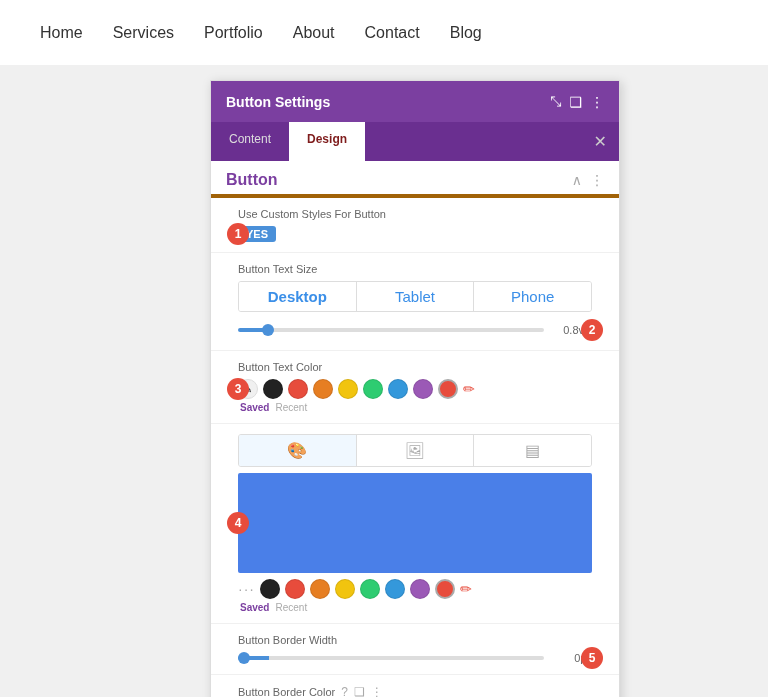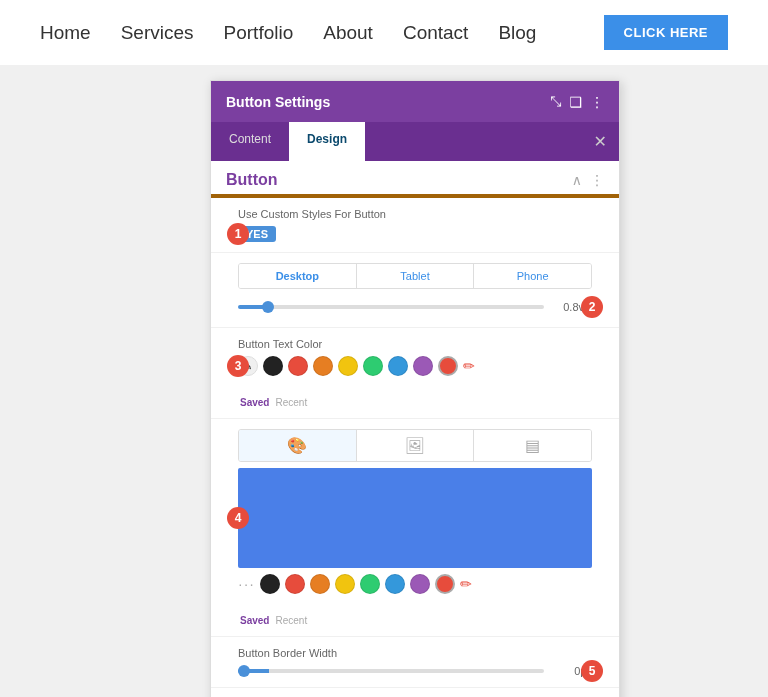--- a/index.html
+++ b/index.html
@@ -14,21 +14,21 @@
       padding: 0 40px;
       box-shadow: 0 1px 3px rgba(0,0,0,0.1);
       position: relative;
     }
     .nav-links {
       display: flex;
       gap: 30px;
       align-items: center;
     }
     .nav-link {
-      font-size: 19px;
+      font-size: 16px;
       color: #333;
       text-decoration: none;
       cursor: pointer;
     }
     .click-here-btn {
       position: absolute;
       right: 40px;
       background: #3b8fe8;
       color: #fff;
       padding: 10px 20px;
@@ -86,21 +86,21 @@
       display: flex;
     }
     .panel-tab {
       padding: 10px 18px;
       font-size: 12px;
       color: #ddd;
       cursor: pointer;
     }
     .panel-tab.active {
       background: #fff;
-      color: #0c4a6e;
+      color: #7f1d1d;
       font-weight: bold;
     }
 
     
     .panel-close {
       margin-left: auto;
       color: #ccc;
       font-size: 16px;
       padding: 10px 12px;
       cursor: pointer;
@@ -168,21 +168,21 @@
     .responsive-tabs {
       display: flex;
       border: 1px solid #ddd;
       border-radius: 3px;
       overflow: hidden;
     }
     .resp-tab {
       flex: 1;
       text-align: center;
       padding: 6px;
-      font-size: 11px;
+      font-size: 15px;
       color: #3b8fe8;
       cursor: pointer;
       background: #fff;
     }
     .resp-tab.active {
       background: #fff;
       font-weight: bold;
     }
     .resp-tab:not(:last-child) {
       border-right: 1px solid #ddd;
@@ -247,21 +247,21 @@
     .swatch-more {
       font-size: 14px;
       color: #aaa;
       cursor: pointer;
       letter-spacing: 1px;
     }
     .saved-recent {
       font-size: 10px;
       display: flex;
       gap: 6px;
-      margin-top: 21px;
+      margin-top: 3px;
       padding-left: 2px;
     }
     .saved-link {
       color: #7b3fa0;
       cursor: pointer;
       font-weight: bold;
     }
     .recent-link {
       color: #aaa;
       cursor: pointer;
@@ -344,21 +344,20 @@
 
 <div class="top-nav">
   <nav class="nav-links">
     <a class="nav-link">Home</a>
     <a class="nav-link">Services</a>
     <a class="nav-link">Portfolio</a>
     <a class="nav-link">About</a>
     <a class="nav-link">Contact</a>
     <a class="nav-link">Blog</a>
   </nav>
-  <button class="click-here-btn">CLICK HERE</button>
 </div>
 
 <div class="page-bg">
 
   <div class="panel">
 
     <div class="panel-header">
       <span class="panel-title">Button Settings</span>
       <div class="panel-header-icons">
         <span class="panel-header-icon">⤡</span>
@@ -385,20 +384,21 @@
 
       <div class="setting-row">
         <div class="setting-label">Use Custom Styles For Button</div>
         <div class="toggle-container relative">
           <span class="step-num">1</span>
           <div class="toggle">YES</div>
         </div>
       </div>
 
       <div class="setting-row">
+        <div class="setting-label">Button Text Size</div>
         <div class="responsive-tabs" style="margin-bottom:8px;">
           <div class="resp-tab active">Desktop</div>
           <div class="resp-tab">Tablet</div>
           <div class="resp-tab">Phone</div>
         </div>
         <div class="slider-row relative">
           <span class="step-num" style="right:-11px;left:auto;">2</span>
           <input type="range" class="slider" min="0" max="100" value="8" style="">
           <span class="slider-value">0.8vw</span>
         </div>

